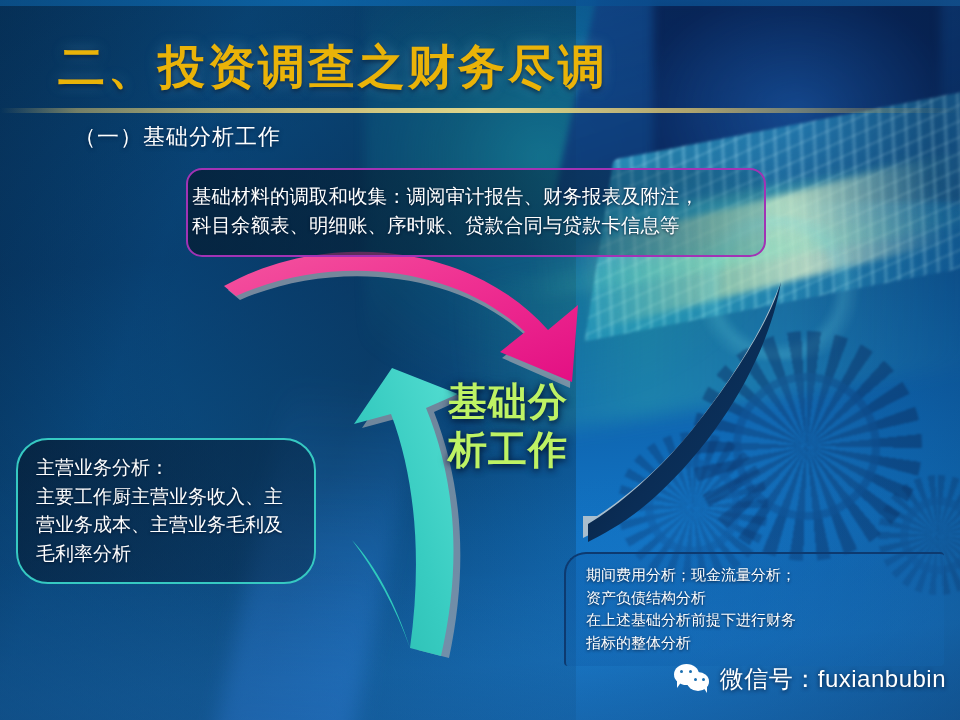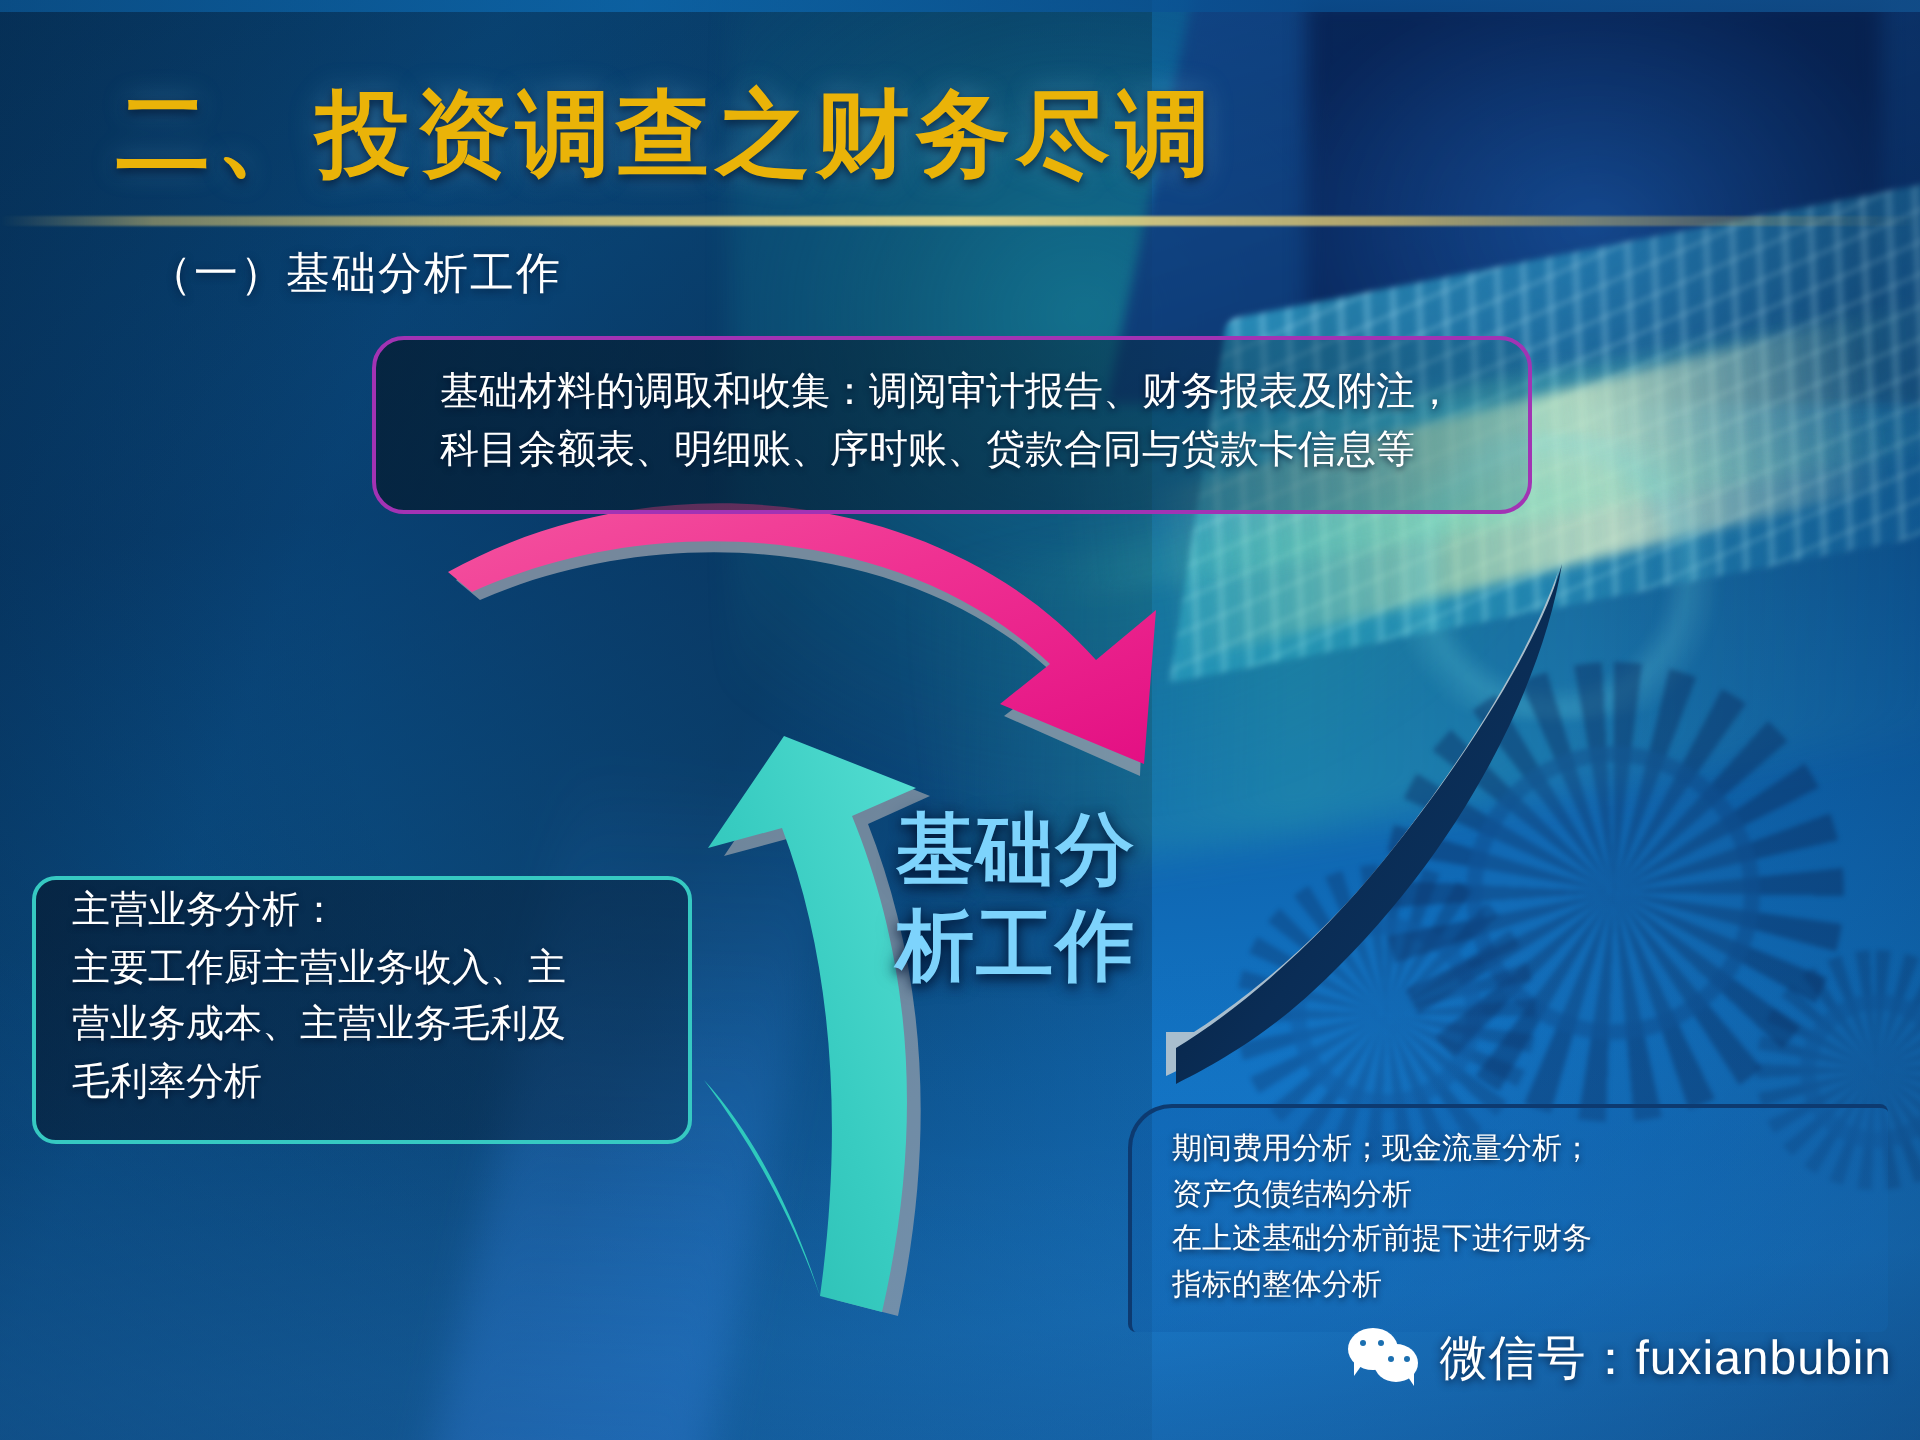--- a/index.html
+++ b/index.html
@@ -145,56 +145,55 @@
   .callout{
     position:absolute;
     box-sizing:border-box;
     color:#ffffff;
     line-height:1.5;
     white-space:pre-line;
     text-shadow:0 1px 3px rgba(0,15,40,.85);
   }
   .callout-top{
     left:186px;top:168px;width:580px;
-    padding:12px 16px 14px 32px;
+    padding:12px 16px 14px 4px;
     font-size:19.5px;
     border:2.5px solid #a233b4;
     border-radius:16px;
     background:linear-gradient(100deg,rgba(4,26,46,.72) 0%,rgba(6,38,60,.55) 55%,rgba(16,86,120,.22) 100%);
   }
   .callout-left{
-    left:16px;top:438px;width:330px;
-    padding:2px 14px 14px 18px;
+    left:16px;top:438px;width:300px;
+    padding:14px 14px 14px 18px;
     font-size:19px;
     border:2px solid #36c9c2;
-    border-radius:12px;
+    border-radius:32px;
     background:linear-gradient(120deg,rgba(5,22,42,.62) 0%,rgba(7,40,72,.45) 100%);
   }
   .callout-bottom{
     left:564px;top:552px;width:380px;
     padding:10px 10px 12px 20px;
     font-size:15px;
     border:2px solid #0d3a70;
     border-top-left-radius:22px;
     border-top-right-radius:4px;
     border-bottom-left-radius:4px;
     border-bottom-right-radius:4px;
     border-right:none;border-bottom:none;
     background:linear-gradient(120deg,rgba(12,86,160,.35) 0%,rgba(20,110,190,.18) 100%);
   }
 
   
   .center-label{
     position:absolute;left:448px;top:378px;
-    color:#7dd3fc;
+    color:#bef264;
     font-size:39px;font-weight:700;line-height:1.22;
     letter-spacing:1px;
     white-space:pre-line;
     text-shadow:0 2px 6px rgba(0,15,45,.9),0 0 10px rgba(0,30,60,.6);
-    margin-top:24px;
   }
 
   
   .arrow-layer{position:absolute;inset:0;pointer-events:none;}
 
   
   .watermark{
     position:absolute;right:14px;bottom:25px;
     display:flex;align-items:center;gap:8px;
     color:#ffffff;font-size:24px;letter-spacing:.5px;

